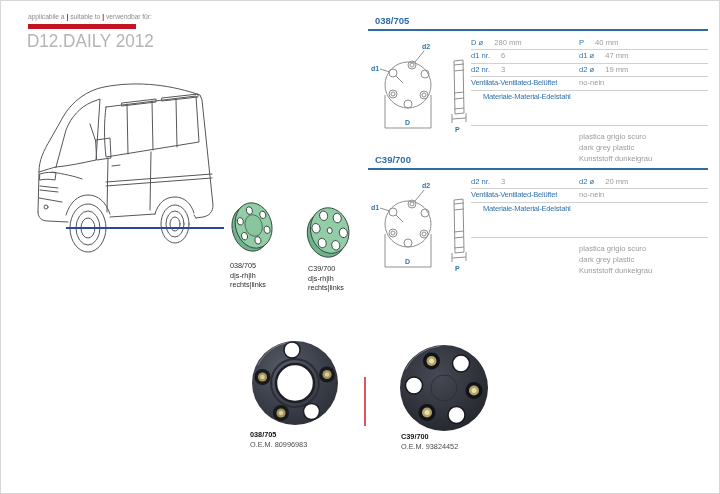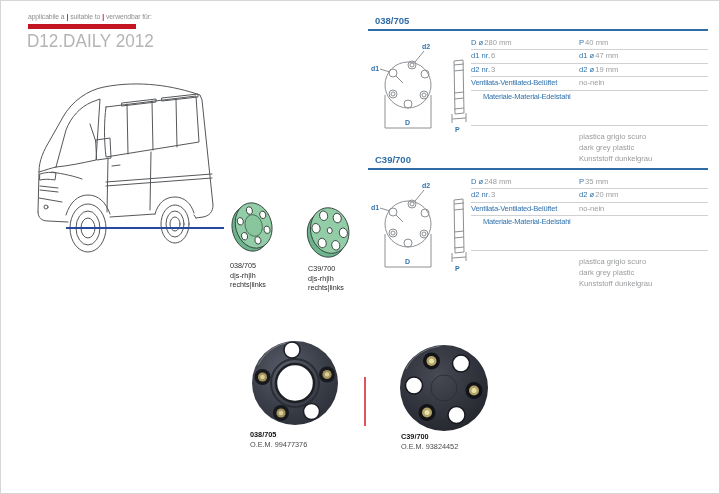--- a/index.html
+++ b/index.html
@@ -27,21 +27,21 @@
   #table-1{left:368px;top:14px;}
   #table-2{left:368px;top:153px;}
   .spec-title{position:absolute;left:7px;top:1px;font-size:9.5px;font-weight:bold;color:#2f6ca6;}
   .spec-rule{position:absolute;left:0;top:15px;width:340px;height:2px;background:#2f6ca6;}
   .diagram-svg{position:absolute;left:0;top:21px;}
   .spec-rows{position:absolute;left:103px;top:23px;width:237px;font-size:7.6px;color:#9a9c9e;}
   .srow{position:relative;height:12.4px;line-height:12.6px;border-bottom:1px solid #cfd1d3;white-space:nowrap;}
   .half{display:inline-block;width:108px;vertical-align:top;white-space:nowrap;}
   .lbl{color:#3273ad;}
   .lbl-long{color:#3273ad;letter-spacing:-0.25px;}
-  .val{margin-left:1px;color:#9a9c9e;}
+  .val{margin-left:11px;color:#9a9c9e;}
   .mat-row{position:relative;height:34px;border-bottom:1px solid #cfd1d3;}
   .mat-row .lbl-long{position:absolute;left:12px;top:0;line-height:11.5px;}
   .mat-vals{position:absolute;left:108px;top:0;line-height:11.1px;color:#9a9c9e;margin-top:40px;}
   .kg-row{position:relative;height:12.6px;line-height:12.8px;border-bottom:1px solid #cfd1d3;}
   
   .dlab{font-family:"Liberation Sans",sans-serif;font-size:7px;font-weight:bold;fill:#3273ad;}
   
   .photo1-svg{position:absolute;left:250px;top:340px;}
   .photo2-svg{position:absolute;left:398px;top:343px;}
   .photo-divider{position:absolute;left:364px;top:377px;width:2px;height:49px;background:#e0545e;}
@@ -241,23 +241,20 @@
           <path d="M98,78 L98,87"></path>
           <path d="M84,84 L98,83"></path>
       </g>
       <text class="dlab" x="3" y="36">d1</text>
       <text class="dlab" x="54" y="14">d2</text>
       <text class="dlab" x="37" y="90">D</text>
       <text class="dlab" x="87" y="97">P</text>
     </svg>
     <div class="spec-rows">
       <div class="srow">
-        <span class="half"><span class="lbl">D ø</span><span class="val">248 mm</span></span><span class="lbl">P</span><span class="val">35 mm</span>
-      </div>
-      <div class="srow">
         <span class="half"><span class="lbl">d2 nr.</span><span class="val">3</span></span><span class="lbl">d2 ø</span><span class="val">20 mm</span>
       </div>
       <div class="srow">
         <span class="half"><span class="lbl-long">Ventilata-Ventilated-Belüftet</span></span><span>no-nein</span>
       </div>
       <div class="mat-row">
         <span class="lbl-long">Materiale-Material-Edelstahl</span>
         <div class="mat-vals">
           <div>plastica grigio scuro</div>
           <div>dark grey plastic</div>
@@ -326,20 +323,20 @@
       <circle cx="29" cy="69.5" r="8.5" fill="#121317"></circle>
         <circle cx="29" cy="69.5" r="5" fill="#b3a268"></circle>
         <circle cx="29" cy="69.5" r="2.5" fill="#e8e0ad"></circle>
     </g>
   </svg>
 
   <div class="photo-divider"></div>
 
   <div class="photo-caption" id="photo-cap-1">
     <div class="code">038/705</div>
-    <div>O.E.M. 99477376</div>
+    <div>O.E.M. 80996983</div>
   </div>
   <div class="photo-caption" id="photo-cap-2">
     <div class="code">C39/700</div>
     <div>O.E.M. 93824452</div>
   </div>
 
 </div>
 
 </body></html>

